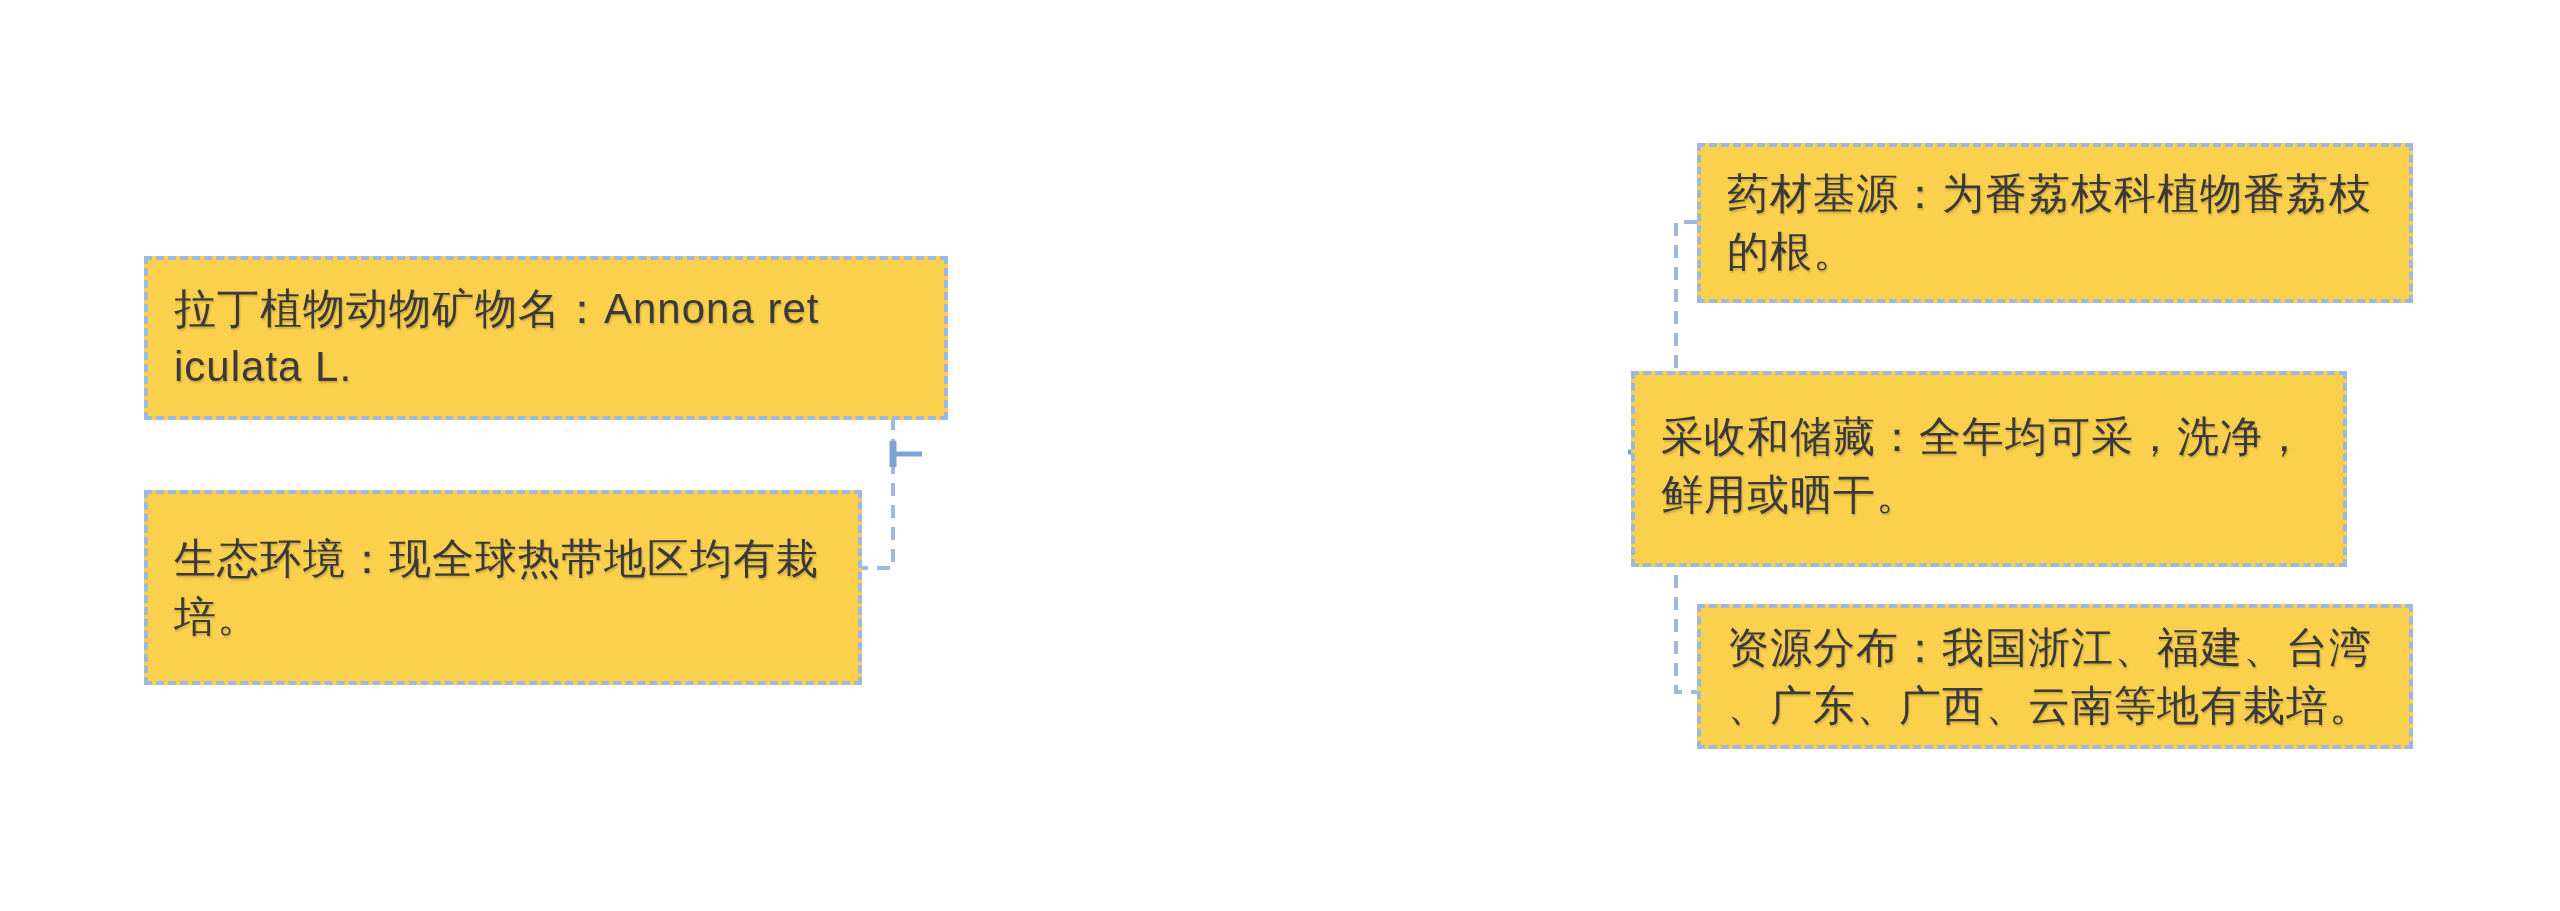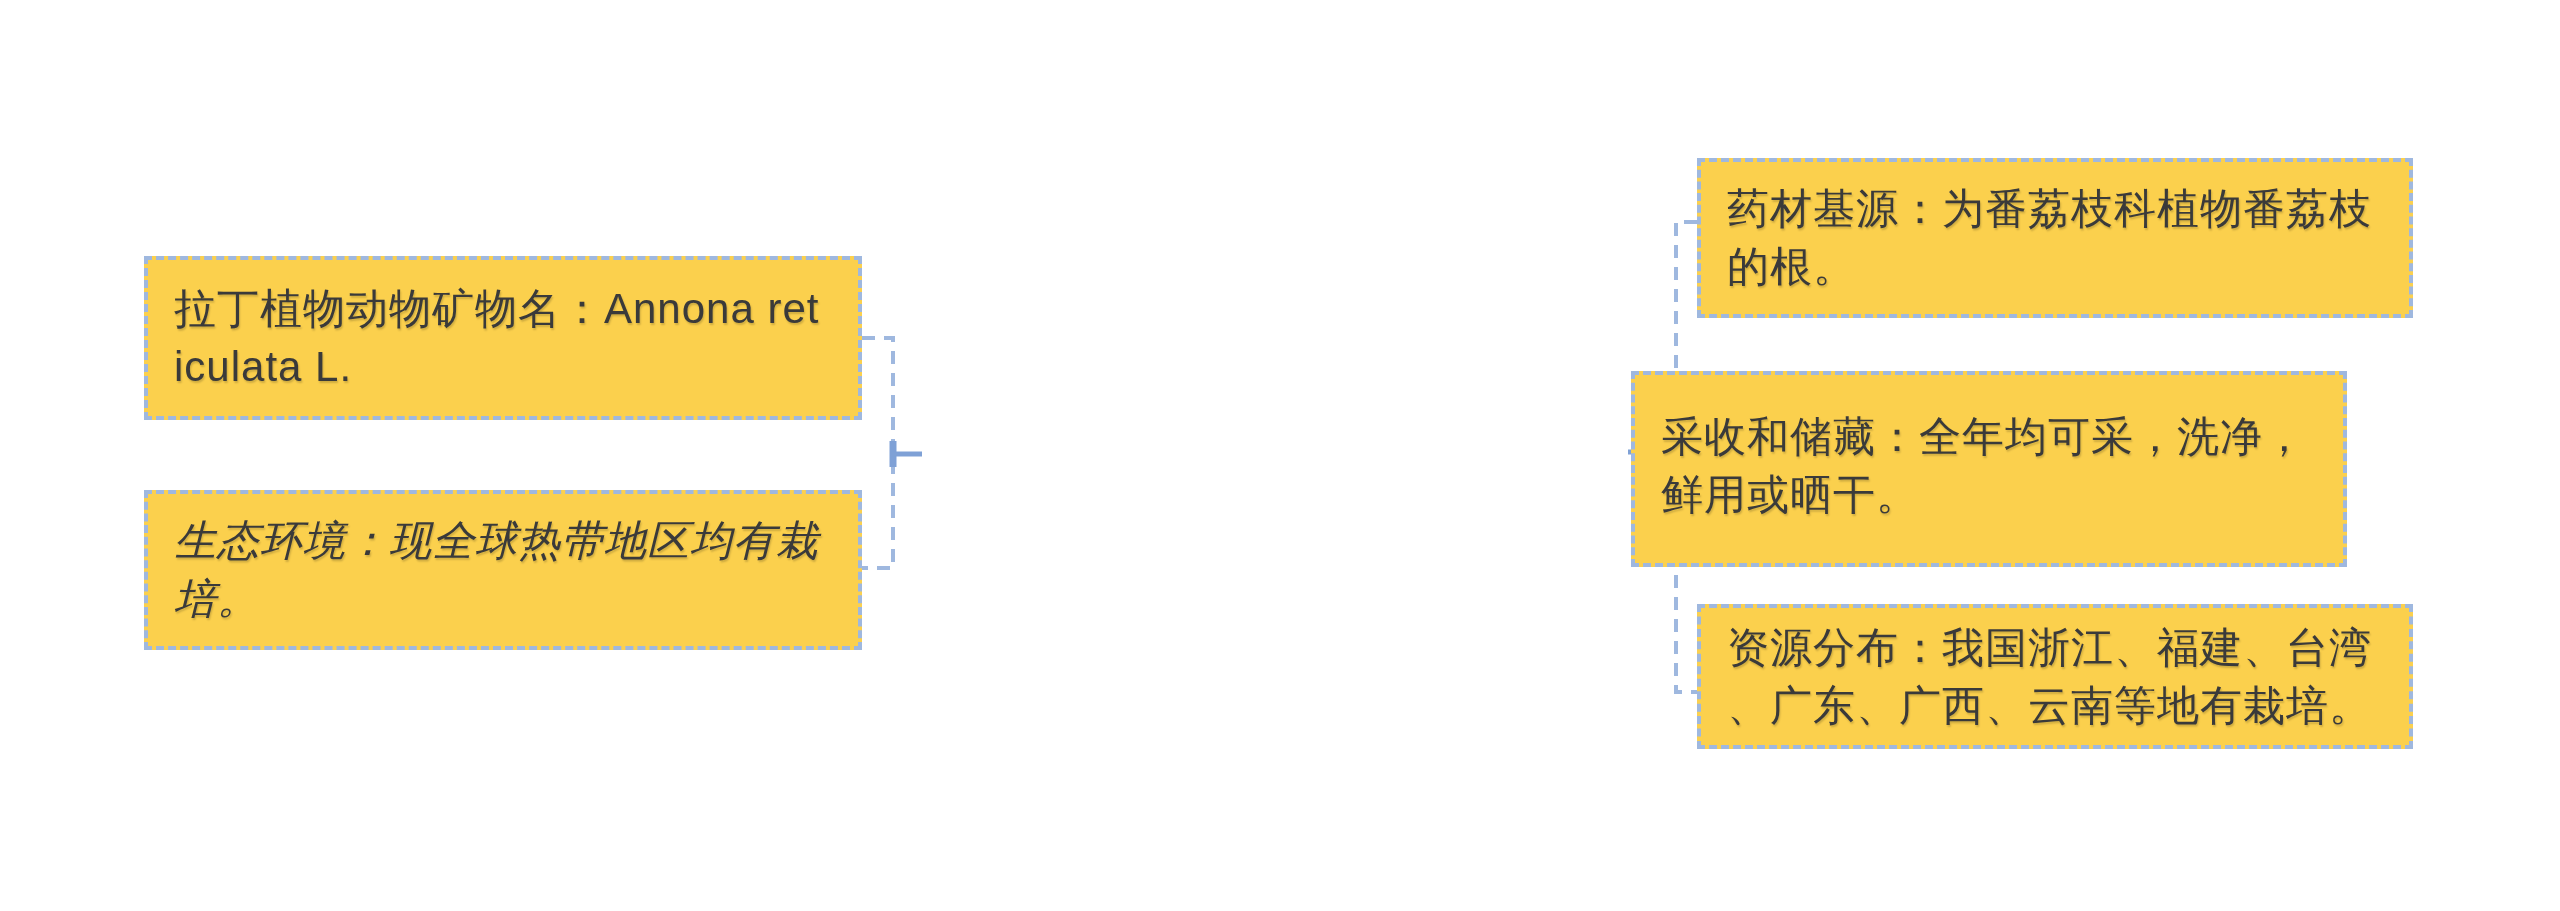--- a/index.html
+++ b/index.html
@@ -10,23 +10,23 @@
   .connector-layer { position:absolute; left:0; top:0; width:2560px; height:911px; pointer-events:none; }
   .branch {
     position:absolute; box-sizing:border-box;
     background:#FBD04D; border:4px dashed #9FB8DF;
     display:flex; align-items:center;
     padding:0 26px;
     font-size:42px; line-height:58px; letter-spacing:1px;
     color:#3A3A3A; white-space:pre-line;
     text-shadow:1px 2px 2px rgba(0,0,0,0.18);
   }
-  .branch-l1 { left:144px; top:256px; width:718px; height:164px; }
-  .branch-l2 { left:144px; top:490px; width:718px; height:160px;font-style:italic; }
-  .branch-r1 { left:1697px; top:143px; width:716px; height:160px;margin-top:15px; }
+  .branch-l1 { left:144px; top:256px; width:804px; height:164px; }
+  .branch-l2 { left:144px; top:490px; width:718px; height:195px; }
+  .branch-r1 { left:1697px; top:143px; width:716px; height:160px; }
   .branch-r2 { left:1631px; top:371px; width:716px; height:196px;font-family:Liberation Mono, monospace; }
   .branch-r3 { left:1697px; top:604px; width:716px; height:145px; }
   .central-node {
     position:absolute; left:919px; top:384px; width:712px; height:140px;
     display:flex; align-items:center; justify-content:center;
   }
   .central-node svg.node-shape { position:absolute; left:0; top:0; width:100%; height:100%; }
   .central-label {
     position:relative; z-index:2;
     font-size:55px; font-weight:bold; letter-spacing:1px;

